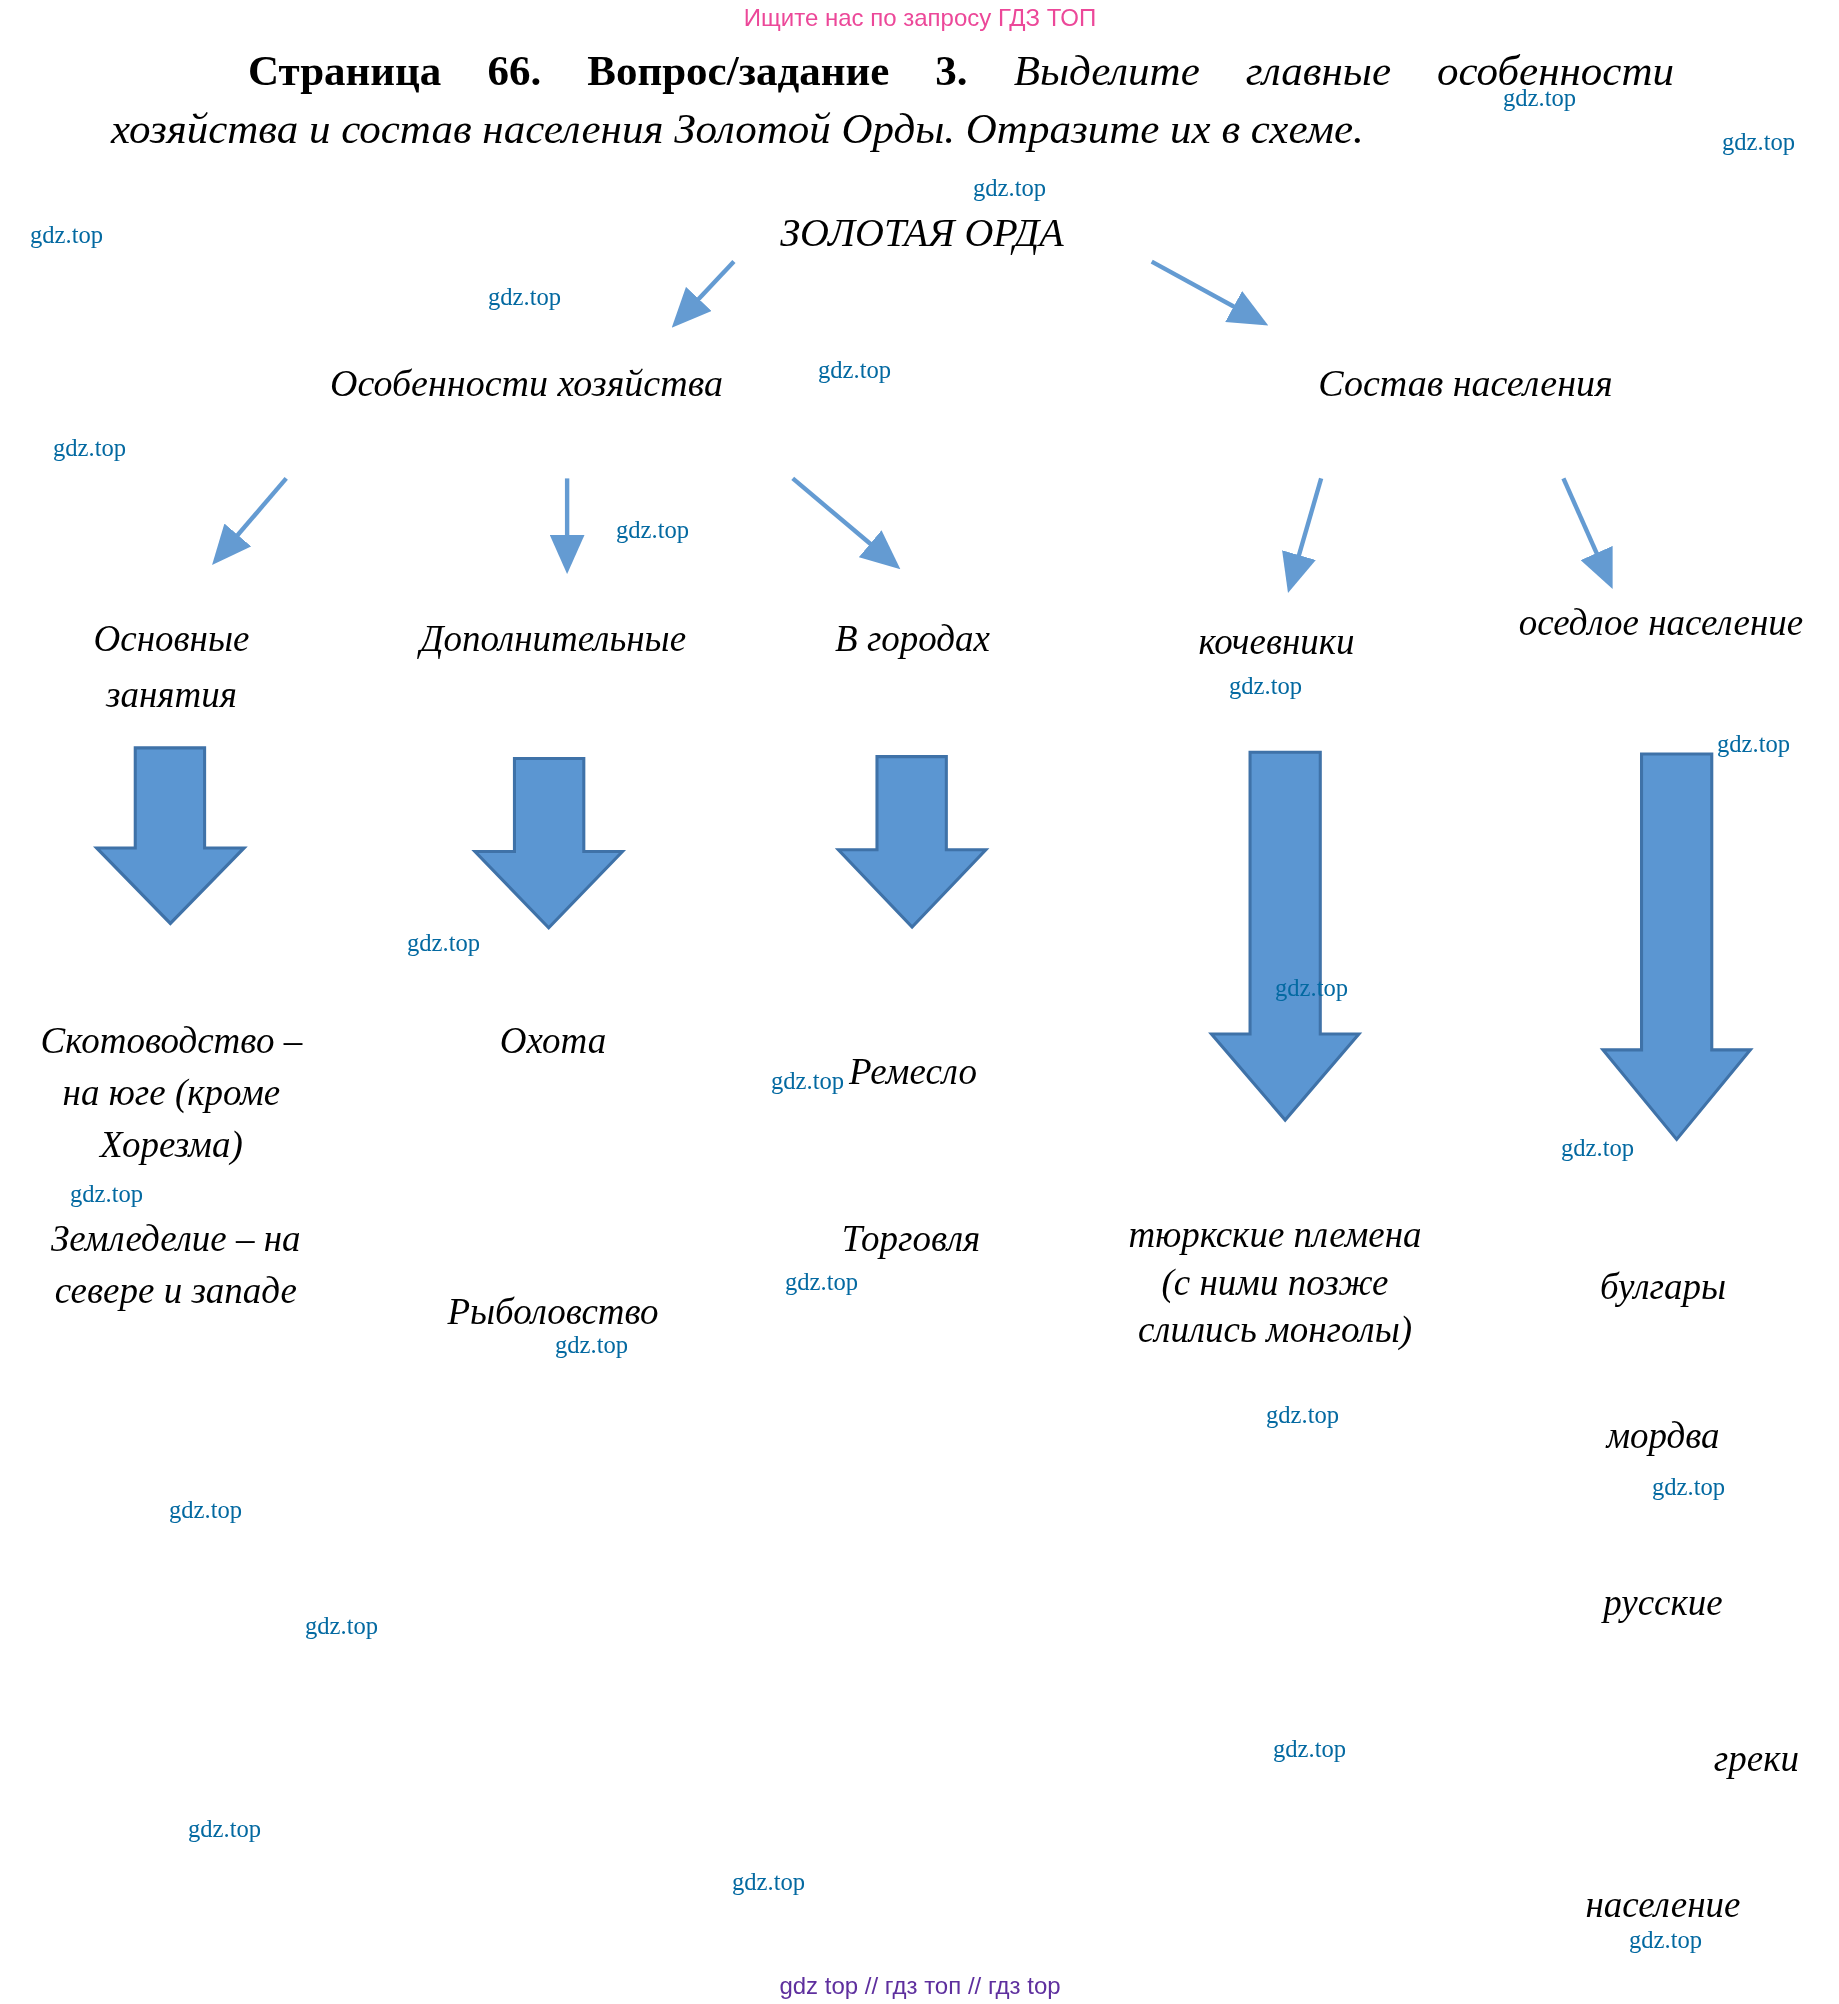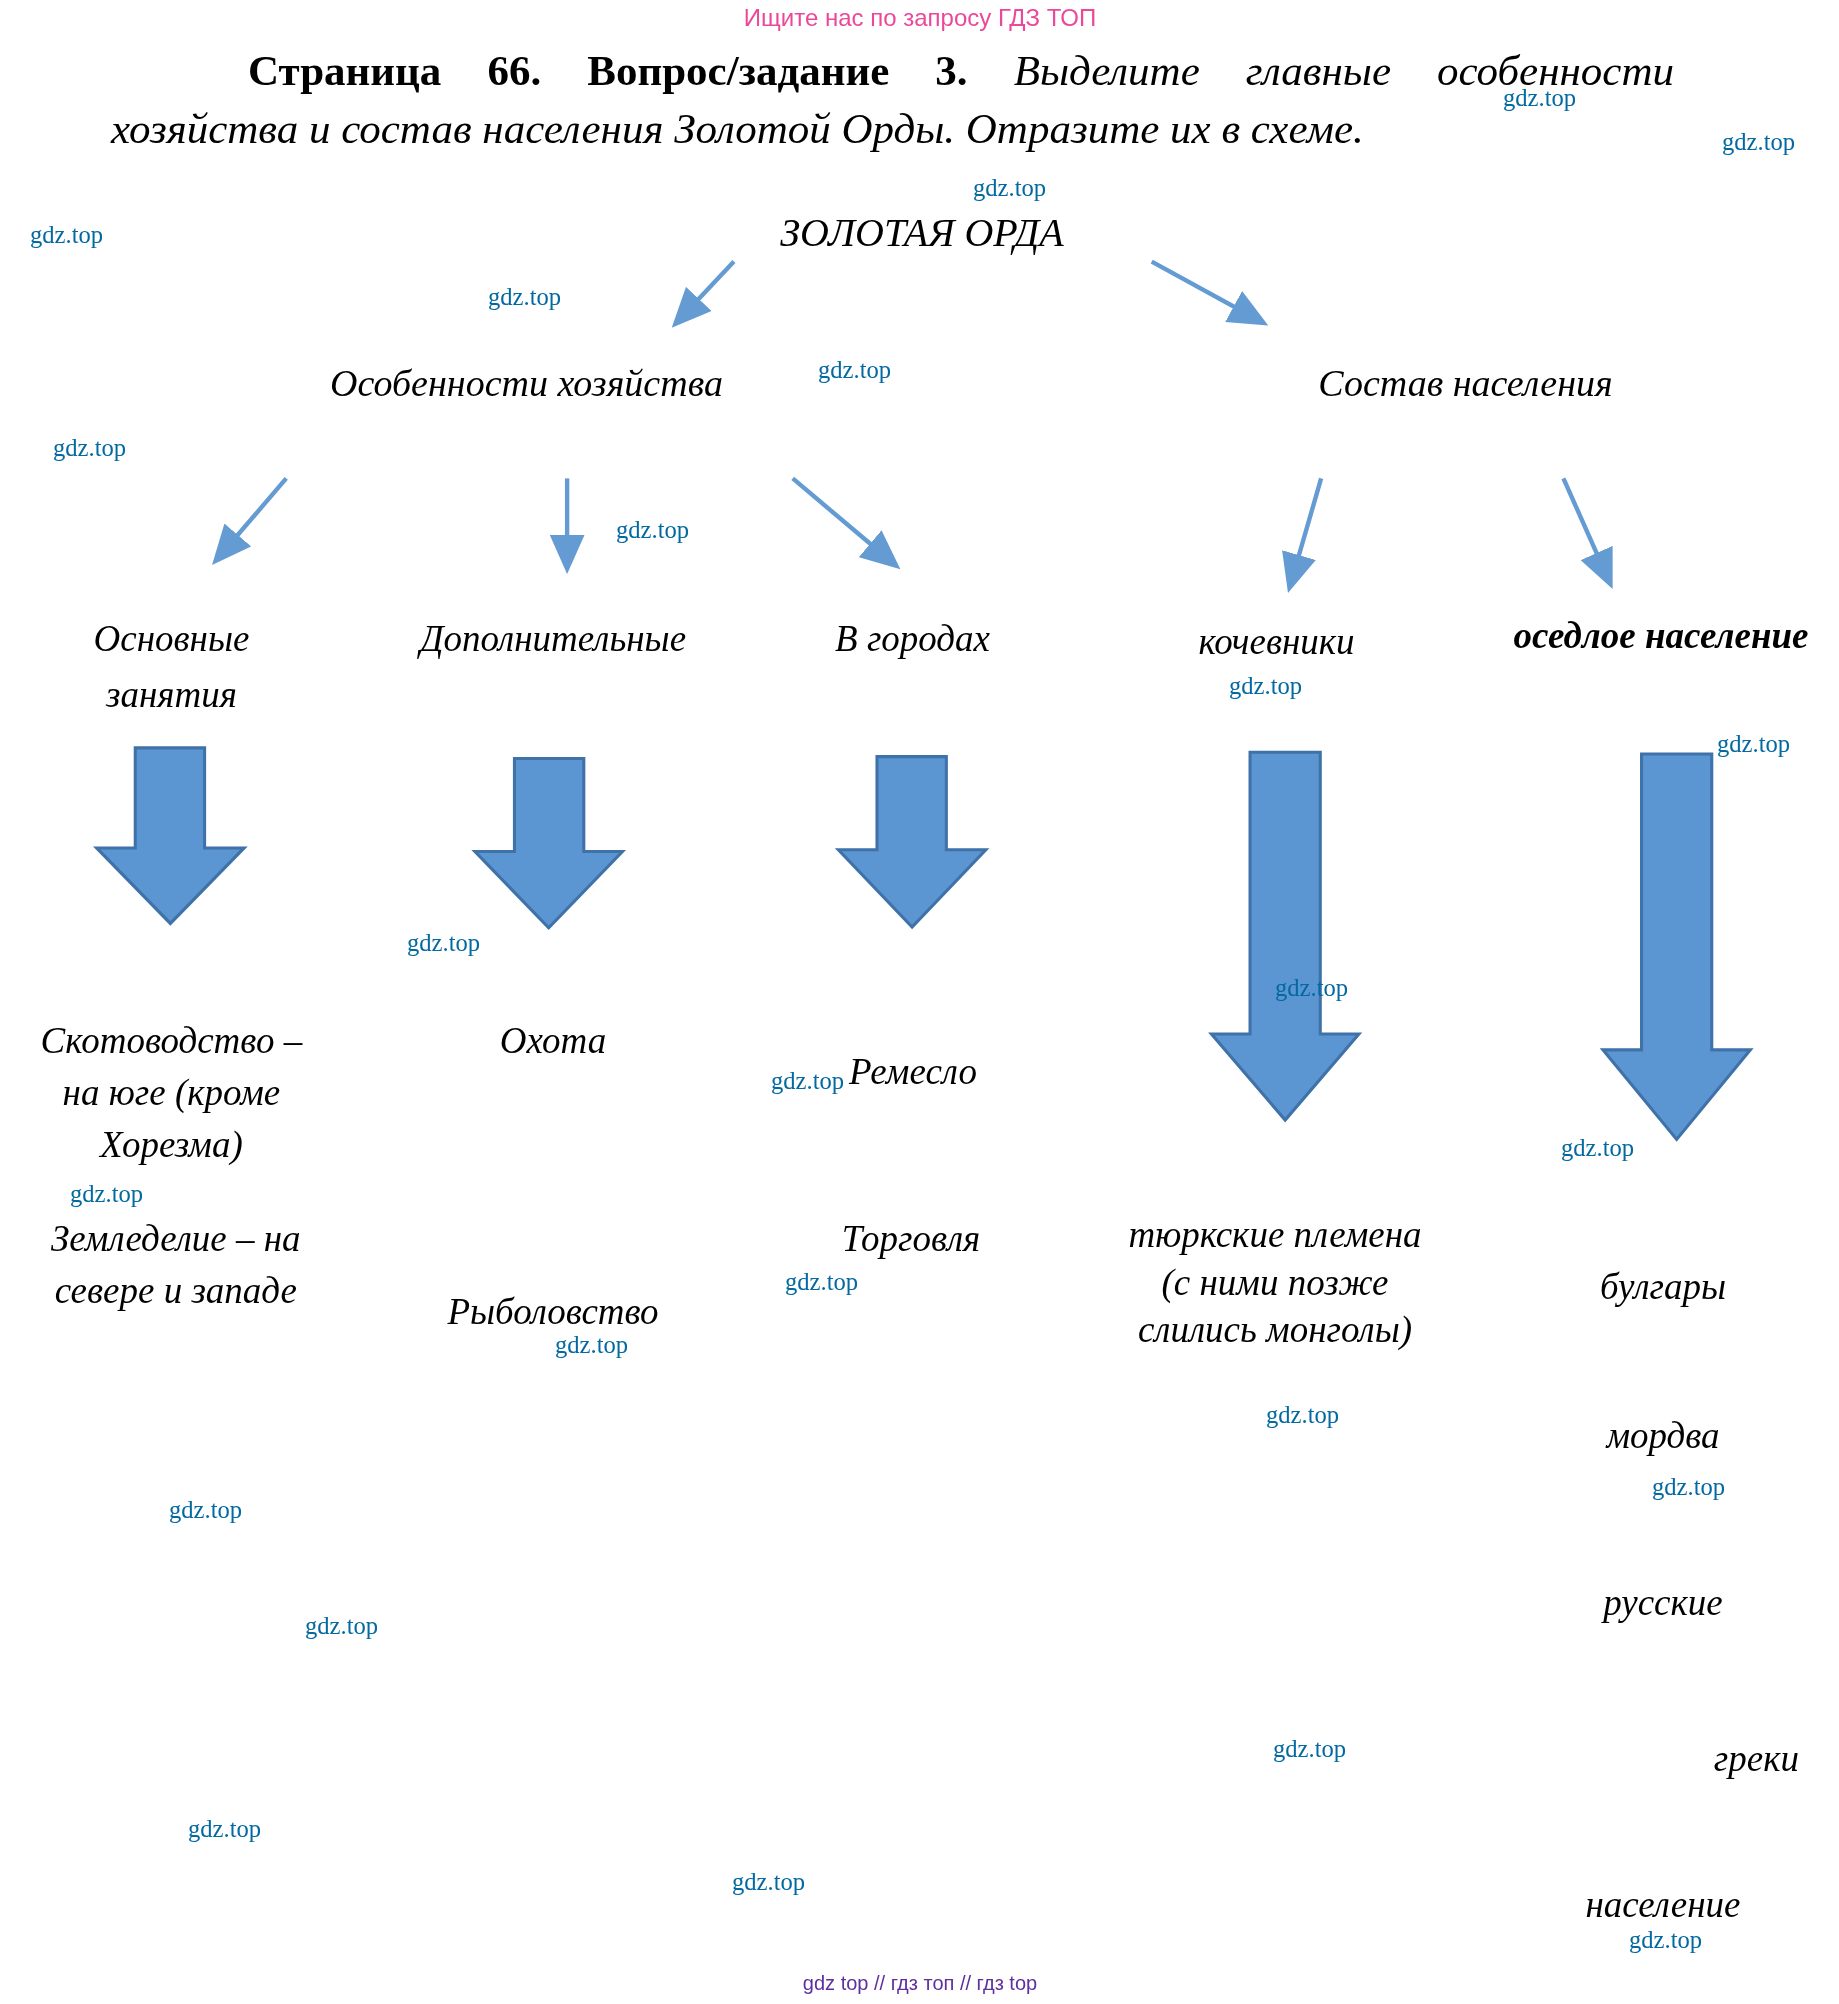--- a/index.html
+++ b/index.html
@@ -14,21 +14,21 @@
   .t-ital{font-style:italic;}
   .title2{left:111px;top:104px;width:1317px;font-size:43px;font-style:italic;white-space:nowrap;}
   .node{position:absolute;font-style:italic;text-align:center;white-space:pre-line;line-height:1.45;}
   .sz-root{font-size:40px;}
   .sz-branch{font-size:38px;}
   .sz-col{font-size:37px;line-height:1.5;}
   .sz-item{font-size:37px;line-height:1.4;}
   .lh-tight{line-height:1.29;}
   .wm{position:absolute;font-family:Liberation Serif, serif;font-size:24.6px;color:#0369a1;white-space:nowrap;}
   .footer{left:0;right:0;top:1972px;text-align:center;
-          font-family:"Liberation Sans",sans-serif;font-size:20px;color:#5e2f9e;}
+          font-family:"Liberation Sans",sans-serif;font-size:24px;color:#5e2f9e;}
   svg.layer{position:absolute;left:0;top:0;}
 </style>
 </head>
 <body>
 
 <div class="canvas">
 
   <svg class="layer" width="1840" height="2004" viewBox="0 0 2096 2283">
     <defs>
       <marker id="ah" markerWidth="9" markerHeight="8" refX="7" refY="4" orient="auto" markerUnits="strokeWidth">
@@ -57,21 +57,21 @@
 
   <div class="node sz-root" style="left:729px;top:204px;width:386px;">ЗОЛОТАЯ ОРДА</div>
   <div class="node sz-branch" style="left:1246px;top:356px;width:439px;">Состав населения</div>
   <div class="node sz-branch" style="left:272px;top:356px;width:509px;">Особенности хозяйства</div>
 
   <div class="node sz-col" style="left:44px;top:611px;width:255px;">Основные
 занятия</div>
   <div class="node sz-col" style="left:382px;top:611px;width:342px;">Дополнительные</div>
   <div class="node sz-col" style="left:794px;top:611px;width:237px;">В городах</div>
   <div class="node sz-col" style="left:1166px;top:614px;width:221px;">кочевники</div>
-  <div class="node sz-col" style="left:1482px;top:608px;width:358px;font-weight:bold;">оседлое население</div>
+  <div class="node sz-col" style="left:1482px;top:595px;width:358px;">оседлое население</div>
 
   <div class="node sz-item" style="left:4.4px;top:1015px;width:334px;">Скотоводство –
 на юге (кроме
 Хорезма)</div>
   <div class="node sz-item" style="left:461px;top:1015px;width:184px;">Охота</div>
   <div class="node sz-item" style="left:812px;top:1046px;width:202px;">Ремесло</div>
 
   <div class="node sz-item" style="left:8.8px;top:1213px;width:334px;">Земледелие – на
 севере и западе</div>
   <div class="node sz-item" style="left:408px;top:1286px;width:290px;">Рыболовство</div>

